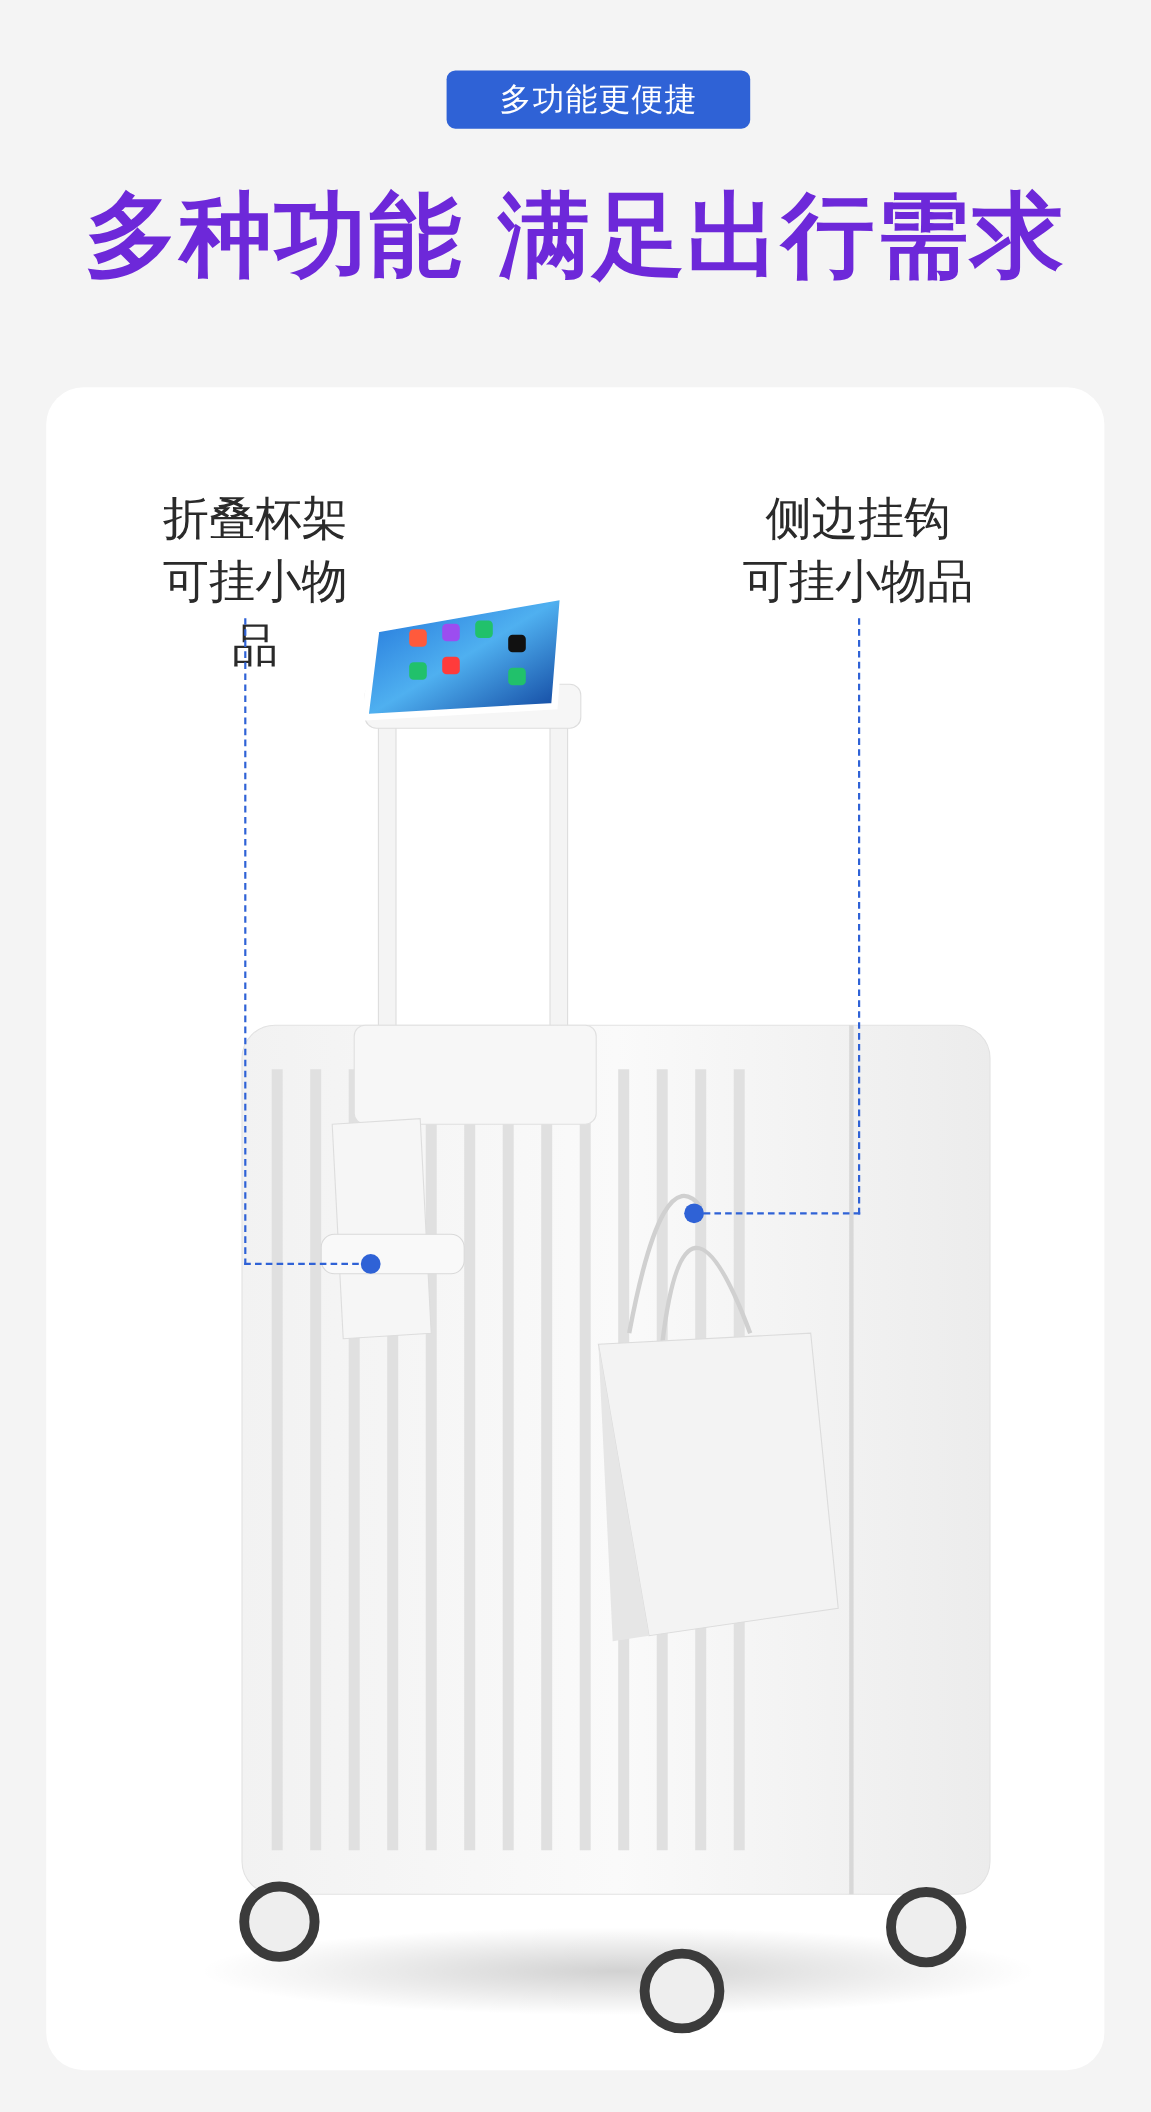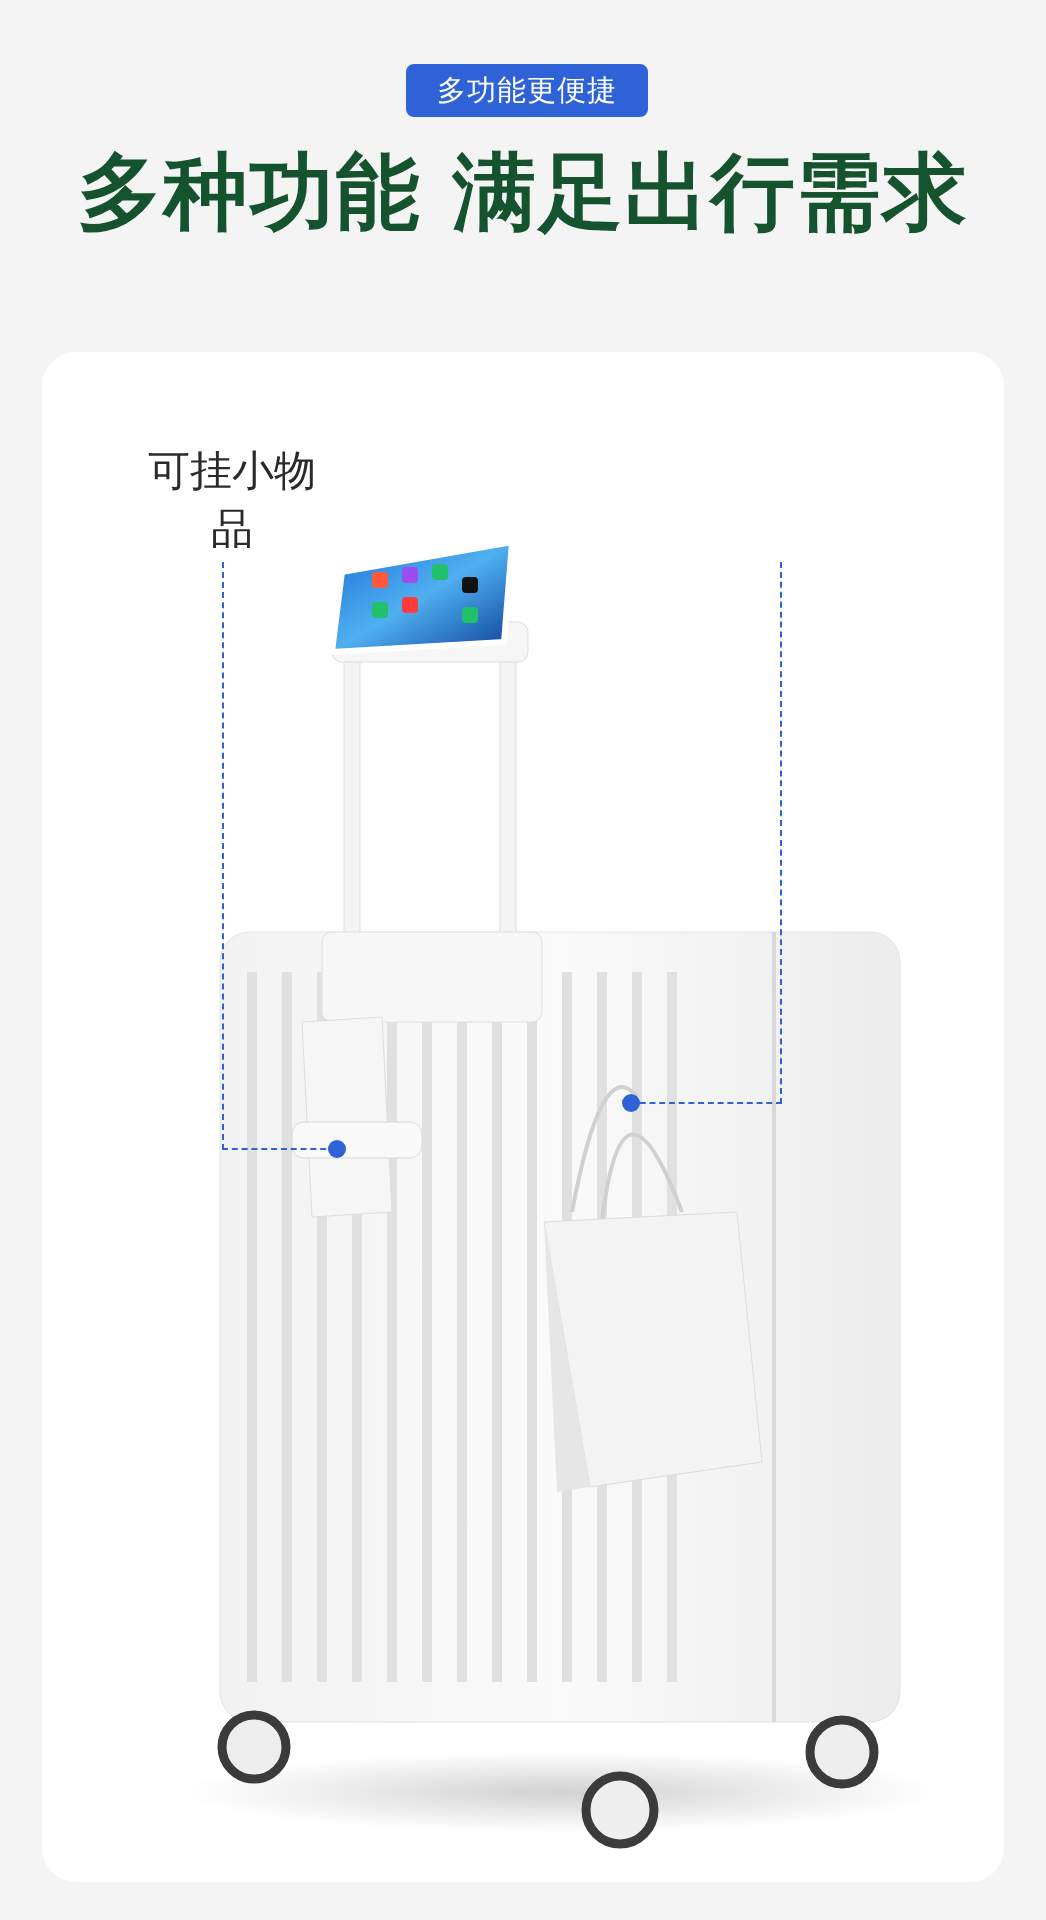--- a/index.html
+++ b/index.html
@@ -1,19 +1,19 @@
 <!DOCTYPE html>
 <html><head>
 <meta charset="utf-8">
 <style>
   *{box-sizing:border-box;margin:0;padding:0}
   html,body{width:1046px;height:1920px;background:#f4f4f4;overflow:hidden}
   body{position:relative;font-family:"DejaVu Sans","Liberation Sans",sans-serif}
-  .badge{position:absolute;left:406px;top:64px;width:242px;height:53px;background:#2f62d6;border-radius:8px;color:#fff;font-size:29px;display:flex;align-items:center;justify-content:center;letter-spacing:1px}
-  .headline{position:absolute;left:0;top:136px;width:1046px;text-align:center;font-size:84px;font-weight:bold;color:#14532d;letter-spacing:2px}
+  .badge{position:absolute;left:406px;top:64px;width:276px;height:53px;background:#2f62d6;border-radius:8px;color:#fff;font-size:29px;display:flex;align-items:center;justify-content:center;letter-spacing:1px}
+  .headline{position:absolute;left:0;top:158px;width:1046px;text-align:center;font-size:84px;font-weight:bold;color:#6d28d9;letter-spacing:2px}
   .card{position:absolute;left:42px;top:352px;width:962px;height:1530px;background:#fff;border-radius:34px;overflow:hidden}
   .label{position:absolute;font-size:42px;color:#2a2a2a;line-height:58px;text-align:center}
   .label-left{left:90px;top:90px;width:200px}
   .label-right{left:608px;top:90px;width:260px}
   .dash{position:absolute;border-color:#2f62d6;border-style:dashed;border-width:0}
   .dot{position:absolute;width:18px;height:18px;border-radius:50%;background:#2f62d6}
   svg{position:absolute;left:0;top:0}
 </style>
 </head>
 <body>
@@ -93,20 +93,25 @@
     </g>
 
     <g fill="#eee" stroke="#3b3b3b" stroke-width="9">
       <circle cx="212" cy="1395" r="32"></circle>
       <circle cx="578" cy="1458" r="34"></circle>
       <circle cx="800" cy="1400" r="32"></circle>
     </g>
   </svg>
 
   <div class="label label-left">
+    <div>折叠杯架</div>
+    <div>可挂小物品</div>
+  </div>
+  <div class="label label-right">
+    <div>侧边挂钩</div>
     <div>可挂小物品</div>
   </div>
 
   <div class="dash" style="left:180px;top:210px;height:588px;border-left-width:2px"></div>
   <div class="dash" style="left:180px;top:796px;width:114px;border-top-width:2px"></div>
   <div class="dot" style="left:286px;top:788px"></div>
 
   <div class="dash" style="left:738px;top:210px;height:542px;border-left-width:2px"></div>
   <div class="dash" style="left:588px;top:750px;width:152px;border-top-width:2px"></div>
   <div class="dot" style="left:580px;top:742px"></div>

